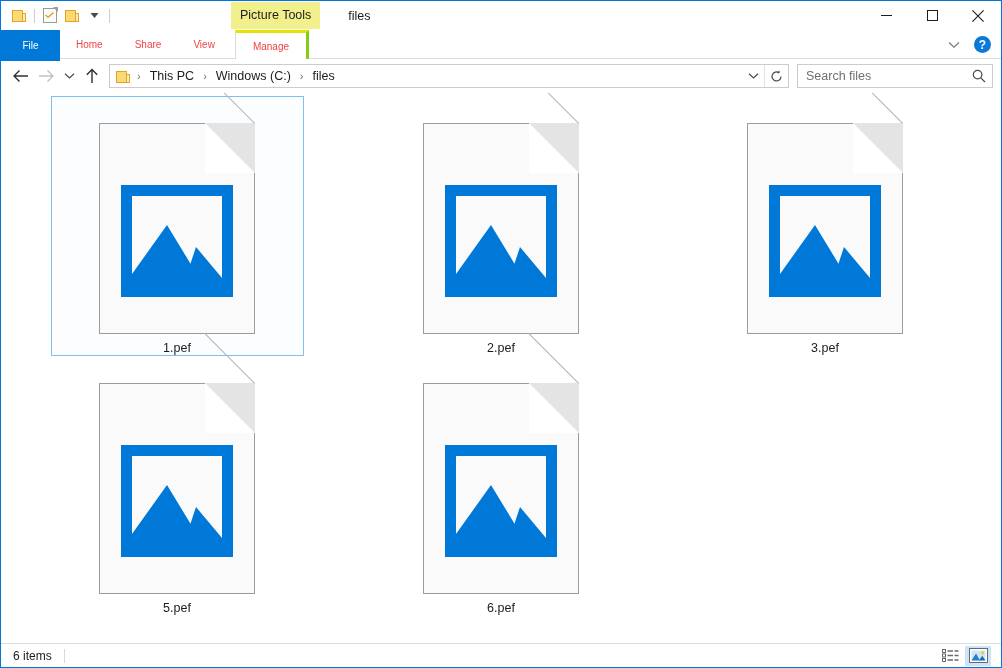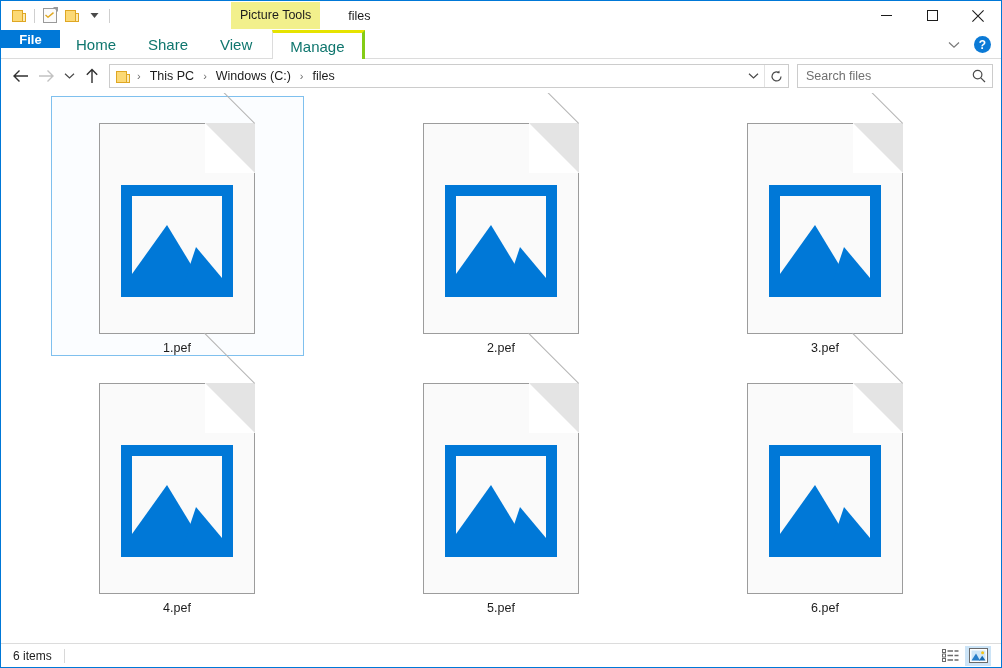--- a/index.html
+++ b/index.html
@@ -141,31 +141,30 @@
     flex: 0 0 29px;
     background: #ffffff;
     display: flex;
     align-items: stretch;
     position: relative;
     border-bottom: 1px solid #dcdcdc;
   }
   #tab-file {
     background: #0078d7;
     color: #ffffff;
-    font-size: 13px;
+    font-size: 10px;
     display: flex;
     align-items: center;
     justify-content: center;
     width: 59px;
-    height: 18px;
-    font-weight: bold;
+    height: 31px;
   }
   .rtab {
-    font-size: 15px;
-    color: #0f766e;
+    font-size: 10px;
+    color: #ef4444;
     display: flex;
     align-items: center;
     justify-content: center;
     padding: 0 16px;
     height: 29px;
   }
   #tab-manage {
     position: relative;
     background: #ffffff;
     border-left: 1px solid #dcdcdc;
@@ -599,34 +598,20 @@
             <div class="page"></div>
             <div class="foldgap"></div>
             <div class="fold"></div>
             <div class="foldedge"></div>
             <svg class="picglyph" viewBox="0 0 112 112">
               <path d="M0 0 H112 V112 H0 Z M11 11 V101 H101 V11 Z" fill="#0078d7" fill-rule="evenodd"></path>
               <path d="M11 101 L11 89 L46 40 L83 101 Z" fill="#0078d7"></path>
               <path d="M75 62 L101 93 L101 101 L62 101 Z" fill="#0078d7"></path>
             </svg>
           </div>
-          <div class="tile-label">4.pef</div>
-        </div>
-        <div class="tile">
-          <div class="fileicon">
-            <div class="page"></div>
-            <div class="foldgap"></div>
-            <div class="fold"></div>
-            <div class="foldedge"></div>
-            <svg class="picglyph" viewBox="0 0 112 112">
-              <path d="M0 0 H112 V112 H0 Z M11 11 V101 H101 V11 Z" fill="#0078d7" fill-rule="evenodd"></path>
-              <path d="M11 101 L11 89 L46 40 L83 101 Z" fill="#0078d7"></path>
-              <path d="M75 62 L101 93 L101 101 L62 101 Z" fill="#0078d7"></path>
-            </svg>
-          </div>
           <div class="tile-label">5.pef</div>
         </div>
         <div class="tile">
           <div class="fileicon">
             <div class="page"></div>
             <div class="foldgap"></div>
             <div class="fold"></div>
             <div class="foldedge"></div>
             <svg class="picglyph" viewBox="0 0 112 112">
               <path d="M0 0 H112 V112 H0 Z M11 11 V101 H101 V11 Z" fill="#0078d7" fill-rule="evenodd"></path>

